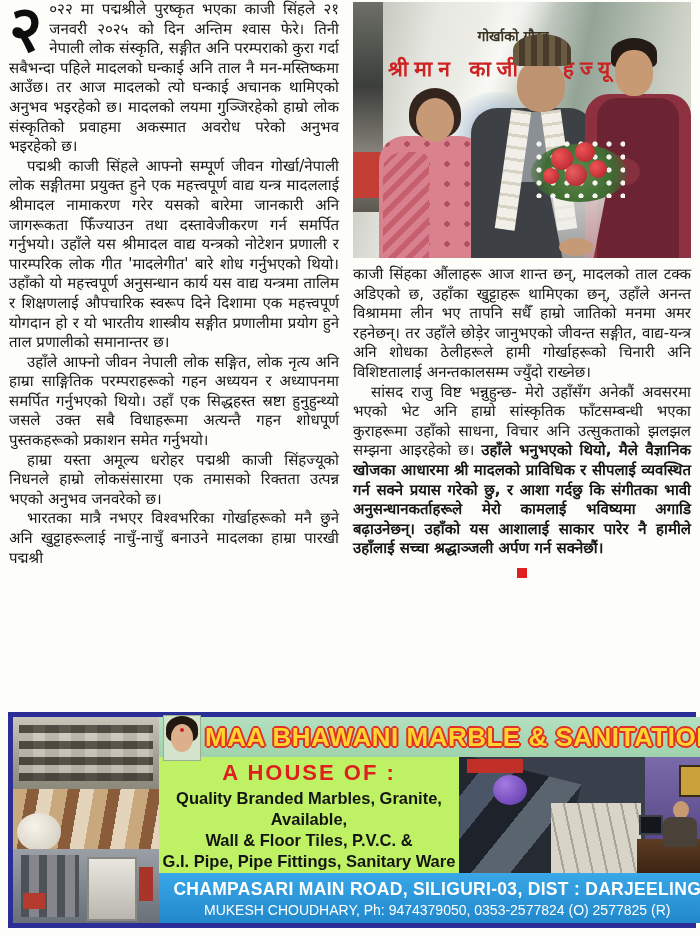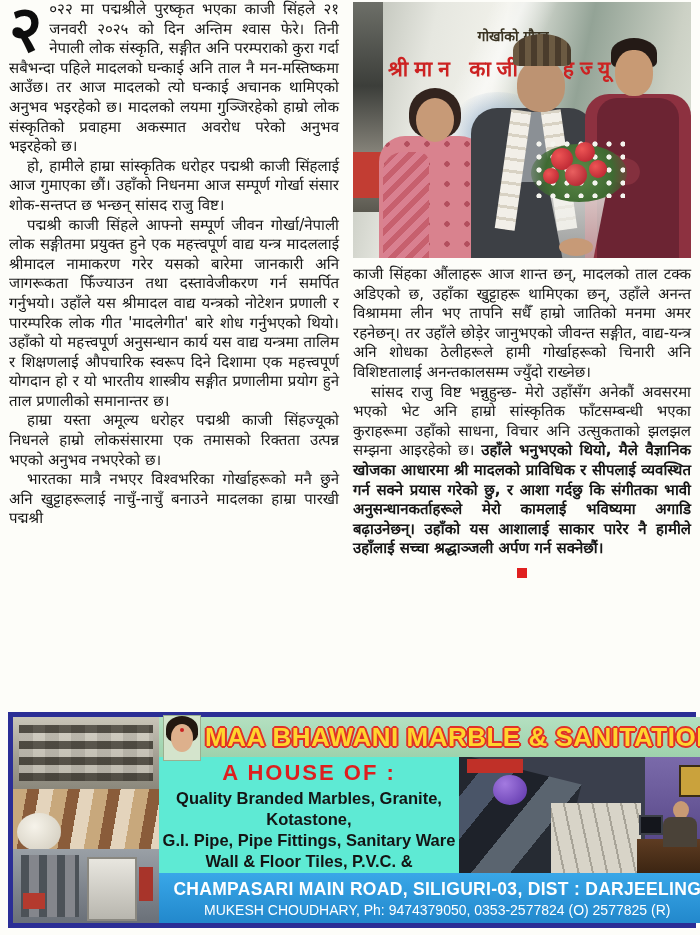--- a/index.html
+++ b/index.html
@@ -118,21 +118,21 @@
   .ad-title{
     flex:1;text-align:center;
     font-size:26px;font-weight:800;letter-spacing:0.5px;
     color:#ffd42e;white-space:nowrap;
     text-shadow:-2px 0 #e03128,2px 0 #e03128,0 -2px #e03128,0 2px #e03128,
                 -1px -1px #e03128,1px 1px #e03128,-1px 1px #e03128,1px -1px #e03128;
     font-family:"Liberation Sans",sans-serif;
   }
   .ad-mid{display:flex;height:116px;}
   .ad-pink{
-    width:300px;flex:0 0 300px;background:#5eead4;
+    width:300px;flex:0 0 300px;background:#bef264;
     text-align:center;color:#141414;
     font-family:"Liberation Sans",sans-serif;
     padding-top:2px;box-sizing:border-box;
   }
   .house{font-size:22px;font-weight:800;color:#dd1f1f;letter-spacing:2px;margin:1px 0 2px 0;}
   .ad-pink .l{font-size:16.5px;font-weight:700;line-height:21px;}
   .ad-right-photo{position:relative;flex:1;overflow:hidden;background:#3a3f4c;}
   .ad-right-photo div{position:absolute;}
   .arp-slab{left:-20px;top:10px;width:130px;height:120px;transform:rotate(14deg);
     background:linear-gradient(115deg,#23272f 0 18%,#4a5568 18% 34%,#1e222a 34% 52%,#5a646f 52% 70%,#262b33 70%);}
@@ -159,23 +159,23 @@
 </head>
 <body>
 
 <div class="sheet">
 
 
   <div class="cols">
 
     <div class="col">
       <p class="body"><span class="dropcap">२</span><span>०२२ मा पद्मश्रीले पुरष्कृत भएका काजी सिंहले २१ जनवरी २०२५ को दिन अन्तिम श्वास फेरे। तिनी नेपाली लोक संस्कृति, सङ्गीत अनि परम्पराको कुरा गर्दा सबैभन्दा पहिले मादलको घन्काई अनि ताल नै मन-मस्तिष्कमा आउँछ। तर आज मादलको त्यो घन्काई अचानक थामिएको अनुभव भइरहेको छ। मादलको लयमा गुञ्जिरहेको हाम्रो लोक संस्कृतिको प्रवाहमा अकस्मात अवरोध परेको अनुभव भइरहेको छ।</span></p>
-      <p class="body ind">हो, हामीले हाम्रा सांस्कृतिक धरोहर पद्मश्री काजी सिंहलाई आज गुमाएका छौं। उहाँको निधनमा आज सम्पूर्ण गोर्खा संसार शोक-सन्तप्त छ भन्छन् सांसद राजु विष्ट।</p>
       <p class="body ind">पद्मश्री काजी सिंहले आफ्नो सम्पूर्ण जीवन गोर्खा/नेपाली लोक सङ्गीतमा प्रयुक्त हुने एक महत्त्वपूर्ण वाद्य यन्त्र मादललाई श्रीमादल नामाकरण गरेर यसको बारेमा जानकारी अनि जागरूकता फिँज्याउन तथा दस्तावेजीकरण गर्न समर्पित गर्नुभयो। उहाँले यस श्रीमादल वाद्य यन्त्रको नोटेशन प्रणाली र पारम्परिक लोक गीत 'मादलेगीत' बारे शोध गर्नुभएको थियो। उहाँको यो महत्त्वपूर्ण अनुसन्धान कार्य यस वाद्य यन्त्रमा तालिम र शिक्षणलाई औपचारिक स्वरूप दिने दिशामा एक महत्त्वपूर्ण योगदान हो र यो भारतीय शास्त्रीय सङ्गीत प्रणालीमा प्रयोग हुने ताल प्रणालीको समानान्तर छ।</p>
-      <p class="body ind">हाम्रा यस्ता अमूल्य धरोहर पद्मश्री काजी सिंहज्यूको निधनले हाम्रो लोकसंसारमा एक तमासको रिक्तता उत्पन्न भएको अनुभव नभएरेको छ।</p>
+      <p class="body ind">उहाँले आफ्नो जीवन नेपाली लोक सङ्गित, लोक नृत्य अनि हाम्रा साङ्गितिक परम्पराहरूको गहन अध्ययन र अध्यापनमा समर्पित गर्नुभएको थियो। उहाँ एक सिद्धहस्त स्रष्टा हुनुहुन्थ्यो जसले उक्त सबै विधाहरूमा अत्यन्तै गहन शोधपूर्ण पुस्तकहरूको प्रकाशन समेत गर्नुभयो।</p>
+      <p class="body ind">हाम्रा यस्ता अमूल्य धरोहर पद्मश्री काजी सिंहज्यूको निधनले हाम्रो लोकसंसारमा एक तमासको रिक्तता उत्पन्न भएको अनुभव जनवरेको छ।</p>
       <p class="body ind">भारतका मात्रै नभएर विश्वभरिका गोर्खाहरूको मनै छुने अनि खुट्टाहरूलाई नाचुँ-नाचुँ बनाउने मादलका हाम्रा पारखी पद्मश्री</p>
     </div>
 
     <div class="col">
 
       <figure class="photo" style="margin:2px 0 7px 0;">
         <div class="ph-streak"></div>
         <div class="ph-mtn"></div>
         <div class="ph-poster"></div>
         <div class="ph-red"></div>
@@ -235,23 +235,23 @@
           <div class="deity-hair"></div>
           <div class="deity-face"></div>
           <div class="deity-tika"></div>
         </div>
         <div class="ad-title">MAA BHAWANI MARBLE &amp; SANITATION</div>
       </div>
 
       <div class="ad-mid">
         <div class="ad-pink">
           <div class="house">A HOUSE OF :</div>
-          <div class="l">Quality Branded Marbles, Granite, Kotastone,</div>
+          <div class="l">Quality Branded Marbles, Granite, Available,</div>
+          <div class="l">Wall &amp; Floor Tiles, P.V.C. &amp;</div>
           <div class="l">G.I. Pipe, Pipe Fittings, Sanitary Ware</div>
-          <div class="l">Wall &amp; Floor Tiles, P.V.C. &amp;</div>
           <div class="l">Available Here</div>
         </div>
         <div class="ad-right-photo">
           <div class="arp-slab"></div>
           <div class="arp-sign"></div>
           <div class="arp-ball"></div>
           <div class="arp-floor"></div>
           <div class="arp-wall"></div>
           <div class="arp-frame"></div>
           <div class="arp-desk"></div>

